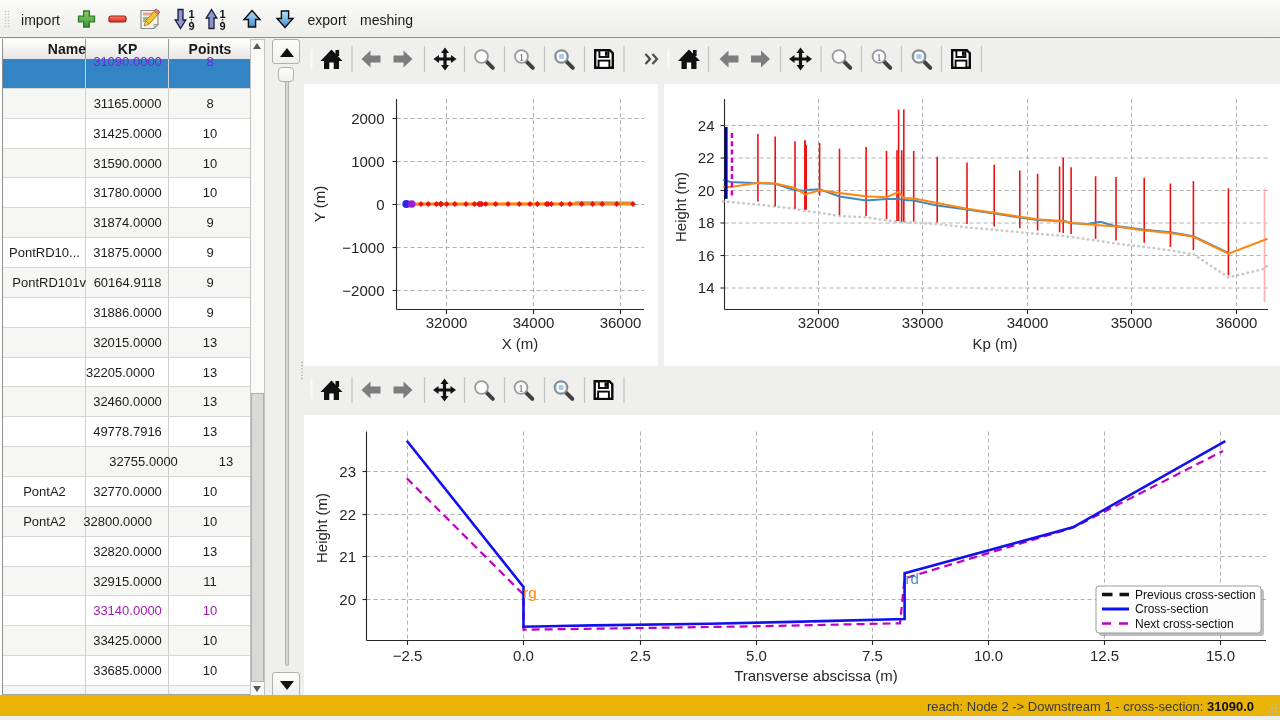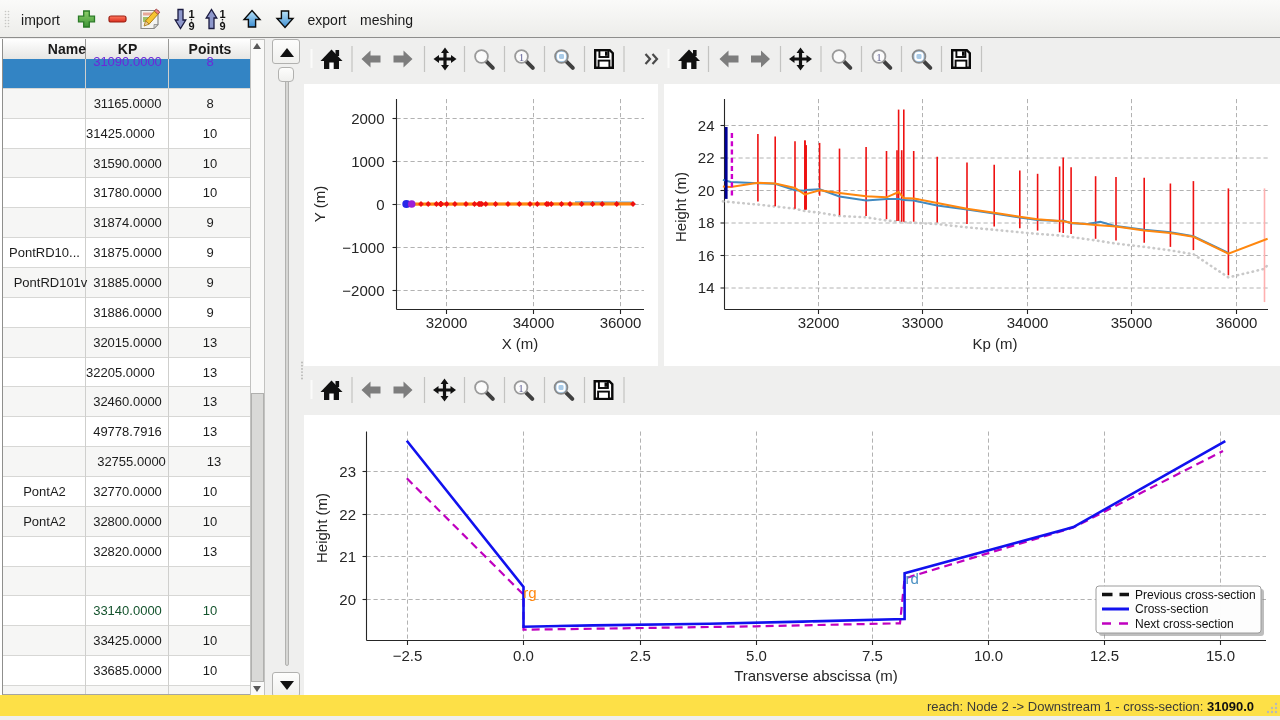--- a/index.html
+++ b/index.html
@@ -151,21 +151,21 @@
 <div style="position:absolute;left:83px;top:0;width:83px;height:100%;text-align:center;line-height:30px">31090.0000</div>
 <div style="position:absolute;left:166px;top:0;width:82px;height:100%;text-align:center;line-height:30px">8</div>
 </div>
 <div style="position:absolute;left:0;top:49.9px;width:248px;height:29.86px;font:13px 'Liberation Sans',sans-serif;color:#1c1c1c">
 <div style="position:absolute;left:0;top:0;width:83px;height:100%;text-align:center;line-height:30px;overflow:hidden"></div>
 <div style="position:absolute;left:83px;top:0;width:83px;height:100%;text-align:center;line-height:30px">31165.0000</div>
 <div style="position:absolute;left:166px;top:0;width:82px;height:100%;text-align:center;line-height:30px">8</div>
 </div>
 <div style="position:absolute;left:0;top:79.7px;width:248px;height:29.86px;font:13px 'Liberation Sans',sans-serif;color:#1c1c1c">
 <div style="position:absolute;left:0;top:0;width:83px;height:100%;text-align:center;line-height:30px;overflow:hidden"></div>
-<div style="position:absolute;left:83px;top:0;width:83px;height:100%;text-align:left;line-height:30px">31425.0000</div>
+<div style="position:absolute;left:83px;top:0;width:83px;height:100%;text-align:center;line-height:30px">31425.0000</div>
 <div style="position:absolute;left:166px;top:0;width:82px;height:100%;text-align:center;line-height:30px">10</div>
 </div>
 <div style="position:absolute;left:0;top:109.6px;width:248px;height:29.86px;font:13px 'Liberation Sans',sans-serif;color:#1c1c1c">
 <div style="position:absolute;left:0;top:0;width:83px;height:100%;text-align:center;line-height:30px;overflow:hidden"></div>
 <div style="position:absolute;left:83px;top:0;width:83px;height:100%;text-align:center;line-height:30px">31590.0000</div>
 <div style="position:absolute;left:166px;top:0;width:82px;height:100%;text-align:center;line-height:30px">10</div>
 </div>
 <div style="position:absolute;left:0;top:139.4px;width:248px;height:29.86px;font:13px 'Liberation Sans',sans-serif;color:#1c1c1c">
 <div style="position:absolute;left:0;top:0;width:83px;height:100%;text-align:center;line-height:30px;overflow:hidden"></div>
 <div style="position:absolute;left:83px;top:0;width:83px;height:100%;text-align:center;line-height:30px">31780.0000</div>
@@ -175,22 +175,22 @@
 <div style="position:absolute;left:0;top:0;width:83px;height:100%;text-align:center;line-height:30px;overflow:hidden"></div>
 <div style="position:absolute;left:83px;top:0;width:83px;height:100%;text-align:center;line-height:30px">31874.0000</div>
 <div style="position:absolute;left:166px;top:0;width:82px;height:100%;text-align:center;line-height:30px">9</div>
 </div>
 <div style="position:absolute;left:0;top:199.1px;width:248px;height:29.86px;font:13px 'Liberation Sans',sans-serif;color:#1c1c1c">
 <div style="position:absolute;left:0;top:0;width:83px;height:100%;text-align:center;line-height:30px;overflow:hidden">PontRD10...</div>
 <div style="position:absolute;left:83px;top:0;width:83px;height:100%;text-align:center;line-height:30px">31875.0000</div>
 <div style="position:absolute;left:166px;top:0;width:82px;height:100%;text-align:center;line-height:30px">9</div>
 </div>
 <div style="position:absolute;left:0;top:229.0px;width:248px;height:29.86px;font:13px 'Liberation Sans',sans-serif;color:#1c1c1c">
-<div style="position:absolute;left:6px;top:0;width:83px;height:100%;text-align:center;line-height:30px;overflow:hidden">PontRD101v</div>
-<div style="position:absolute;left:83px;top:0;width:83px;height:100%;text-align:center;line-height:30px">31885.0000</div>
+<div style="position:absolute;left:0;top:0;width:83px;height:100%;text-align:right;line-height:30px;overflow:hidden">PontRD101v</div>
+<div style="position:absolute;left:83px;top:0;width:83px;height:100%;text-align:center;line-height:30px">60164.9118</div>
 <div style="position:absolute;left:166px;top:0;width:82px;height:100%;text-align:center;line-height:30px">9</div>
 </div>
 <div style="position:absolute;left:0;top:258.9px;width:248px;height:29.86px;font:13px 'Liberation Sans',sans-serif;color:#1c1c1c">
 <div style="position:absolute;left:0;top:0;width:83px;height:100%;text-align:center;line-height:30px;overflow:hidden"></div>
 <div style="position:absolute;left:83px;top:0;width:83px;height:100%;text-align:center;line-height:30px">31886.0000</div>
 <div style="position:absolute;left:166px;top:0;width:82px;height:100%;text-align:center;line-height:30px">9</div>
 </div>
 <div style="position:absolute;left:0;top:288.7px;width:248px;height:29.86px;font:13px 'Liberation Sans',sans-serif;color:#1c1c1c">
 <div style="position:absolute;left:0;top:0;width:83px;height:100%;text-align:center;line-height:30px;overflow:hidden"></div>
 <div style="position:absolute;left:83px;top:0;width:83px;height:100%;text-align:center;line-height:30px">32015.0000</div>
@@ -204,41 +204,46 @@
 <div style="position:absolute;left:0;top:348.4px;width:248px;height:29.86px;font:13px 'Liberation Sans',sans-serif;color:#1c1c1c">
 <div style="position:absolute;left:0;top:0;width:83px;height:100%;text-align:center;line-height:30px;overflow:hidden"></div>
 <div style="position:absolute;left:83px;top:0;width:83px;height:100%;text-align:center;line-height:30px">32460.0000</div>
 <div style="position:absolute;left:166px;top:0;width:82px;height:100%;text-align:center;line-height:30px">13</div>
 </div>
 <div style="position:absolute;left:0;top:378.3px;width:248px;height:29.86px;font:13px 'Liberation Sans',sans-serif;color:#1c1c1c">
 <div style="position:absolute;left:0;top:0;width:83px;height:100%;text-align:center;line-height:30px;overflow:hidden"></div>
 <div style="position:absolute;left:83px;top:0;width:83px;height:100%;text-align:center;line-height:30px">49778.7916</div>
 <div style="position:absolute;left:166px;top:0;width:82px;height:100%;text-align:center;line-height:30px">13</div>
 </div>
-<div style="position:absolute;left:4px;top:408.1px;width:248px;height:29.86px;font:13px 'Liberation Sans',sans-serif;color:#1c1c1c">
+<div style="position:absolute;left:16px;top:408.1px;width:248px;height:29.86px;font:13px 'Liberation Sans',sans-serif;color:#1c1c1c">
 <div style="position:absolute;left:0;top:0;width:83px;height:100%;text-align:center;line-height:30px;overflow:hidden"></div>
 <div style="position:absolute;left:83px;top:0;width:83px;height:100%;text-align:center;line-height:30px">32755.0000</div>
 <div style="position:absolute;left:166px;top:0;width:82px;height:100%;text-align:center;line-height:30px">13</div>
 </div>
 <div style="position:absolute;left:0;top:438.0px;width:248px;height:29.86px;font:13px 'Liberation Sans',sans-serif;color:#1c1c1c">
 <div style="position:absolute;left:0;top:0;width:83px;height:100%;text-align:center;line-height:30px;overflow:hidden">PontA2</div>
 <div style="position:absolute;left:83px;top:0;width:83px;height:100%;text-align:center;line-height:30px">32770.0000</div>
 <div style="position:absolute;left:166px;top:0;width:82px;height:100%;text-align:center;line-height:30px">10</div>
 </div>
 <div style="position:absolute;left:0;top:467.9px;width:248px;height:29.86px;font:13px 'Liberation Sans',sans-serif;color:#1c1c1c">
 <div style="position:absolute;left:0;top:0;width:83px;height:100%;text-align:center;line-height:30px;overflow:hidden">PontA2</div>
-<div style="position:absolute;left:83px;top:0;width:83px;height:100%;text-align:center;line-height:30px">32800.0000</div>
+<div style="position:absolute;left:66px;top:0;width:83px;height:100%;text-align:right;line-height:30px">32800.0000</div>
 <div style="position:absolute;left:166px;top:0;width:82px;height:100%;text-align:center;line-height:30px">10</div>
 </div>
 <div style="position:absolute;left:0;top:497.7px;width:248px;height:29.86px;font:13px 'Liberation Sans',sans-serif;color:#1c1c1c">
 <div style="position:absolute;left:0;top:0;width:83px;height:100%;text-align:center;line-height:30px;overflow:hidden"></div>
 <div style="position:absolute;left:83px;top:0;width:83px;height:100%;text-align:center;line-height:30px">32820.0000</div>
 <div style="position:absolute;left:166px;top:0;width:82px;height:100%;text-align:center;line-height:30px">13</div>
 </div>
-<div style="position:absolute;left:0;top:557.4px;width:248px;height:29.86px;font:13px 'Liberation Sans',sans-serif;color:#14532d">
+<div style="position:absolute;left:0;top:527.6px;width:248px;height:29.86px;font:13px 'Liberation Sans',sans-serif;color:#1c1c1c">
+<div style="position:absolute;left:0;top:0;width:83px;height:100%;text-align:center;line-height:30px;overflow:hidden"></div>
+<div style="position:absolute;left:83px;top:0;width:83px;height:100%;text-align:center;line-height:30px">32915.0000</div>
+<div style="position:absolute;left:166px;top:0;width:82px;height:100%;text-align:center;line-height:30px">11</div>
+</div>
+<div style="position:absolute;left:0;top:557.4px;width:248px;height:29.86px;font:13px 'Liberation Sans',sans-serif;color:#a21caf">
 <div style="position:absolute;left:0;top:0;width:83px;height:100%;text-align:center;line-height:30px;overflow:hidden"></div>
 <div style="position:absolute;left:83px;top:0;width:83px;height:100%;text-align:center;line-height:30px">33140.0000</div>
 <div style="position:absolute;left:166px;top:0;width:82px;height:100%;text-align:center;line-height:30px">10</div>
 </div>
 <div style="position:absolute;left:0;top:587.3px;width:248px;height:29.86px;font:13px 'Liberation Sans',sans-serif;color:#1c1c1c">
 <div style="position:absolute;left:0;top:0;width:83px;height:100%;text-align:center;line-height:30px;overflow:hidden"></div>
 <div style="position:absolute;left:83px;top:0;width:83px;height:100%;text-align:center;line-height:30px">33425.0000</div>
 <div style="position:absolute;left:166px;top:0;width:82px;height:100%;text-align:center;line-height:30px">10</div>
 </div>
 <div style="position:absolute;left:0;top:617.1px;width:248px;height:29.86px;font:13px 'Liberation Sans',sans-serif;color:#1c1c1c">
@@ -519,21 +524,21 @@
 <line x1="624" y1="8" x2="624" y2="34" stroke="#c3c3c1" stroke-width="1.2"></line>
 </svg>
 <svg width="10" height="20" style="position:absolute;left:298px;top:361px">
     <circle cx="4" cy="1.5" r="0.9" fill="#b4b4b2"></circle>
     <circle cx="4" cy="4.7" r="0.9" fill="#b4b4b2"></circle>
     <circle cx="4" cy="7.9" r="0.9" fill="#b4b4b2"></circle>
     <circle cx="4" cy="11.1" r="0.9" fill="#b4b4b2"></circle>
     <circle cx="4" cy="14.3" r="0.9" fill="#b4b4b2"></circle>
     <circle cx="4" cy="17.5" r="0.9" fill="#b4b4b2"></circle>
   </svg>
-<div style="position:absolute;left:0;top:695px;width:1280px;height:21px;background:#fde047;">
+<div style="position:absolute;left:0;top:695px;width:1280px;height:21px;background:#eab308;">
     <div style="position:absolute;right:26px;top:4px;font:13px 'Liberation Sans',sans-serif;color:#3a3a38;transform:translateZ(0)">reach: Node 2 -&gt; Downstream 1 - cross-section: <b style="color:#111">31090.0</b></div>
     <svg width="14" height="14" style="position:absolute;right:1px;bottom:1px">
       <g fill="#b9b9b7">
         <circle cx="11" cy="3" r="1.2"></circle>
         <circle cx="7" cy="7" r="1.2"></circle>
         <circle cx="11" cy="7" r="1.2"></circle>
         <circle cx="3" cy="11" r="1.2"></circle>
         <circle cx="7" cy="11" r="1.2"></circle>
         <circle cx="11" cy="11" r="1.2"></circle>
       </g>

